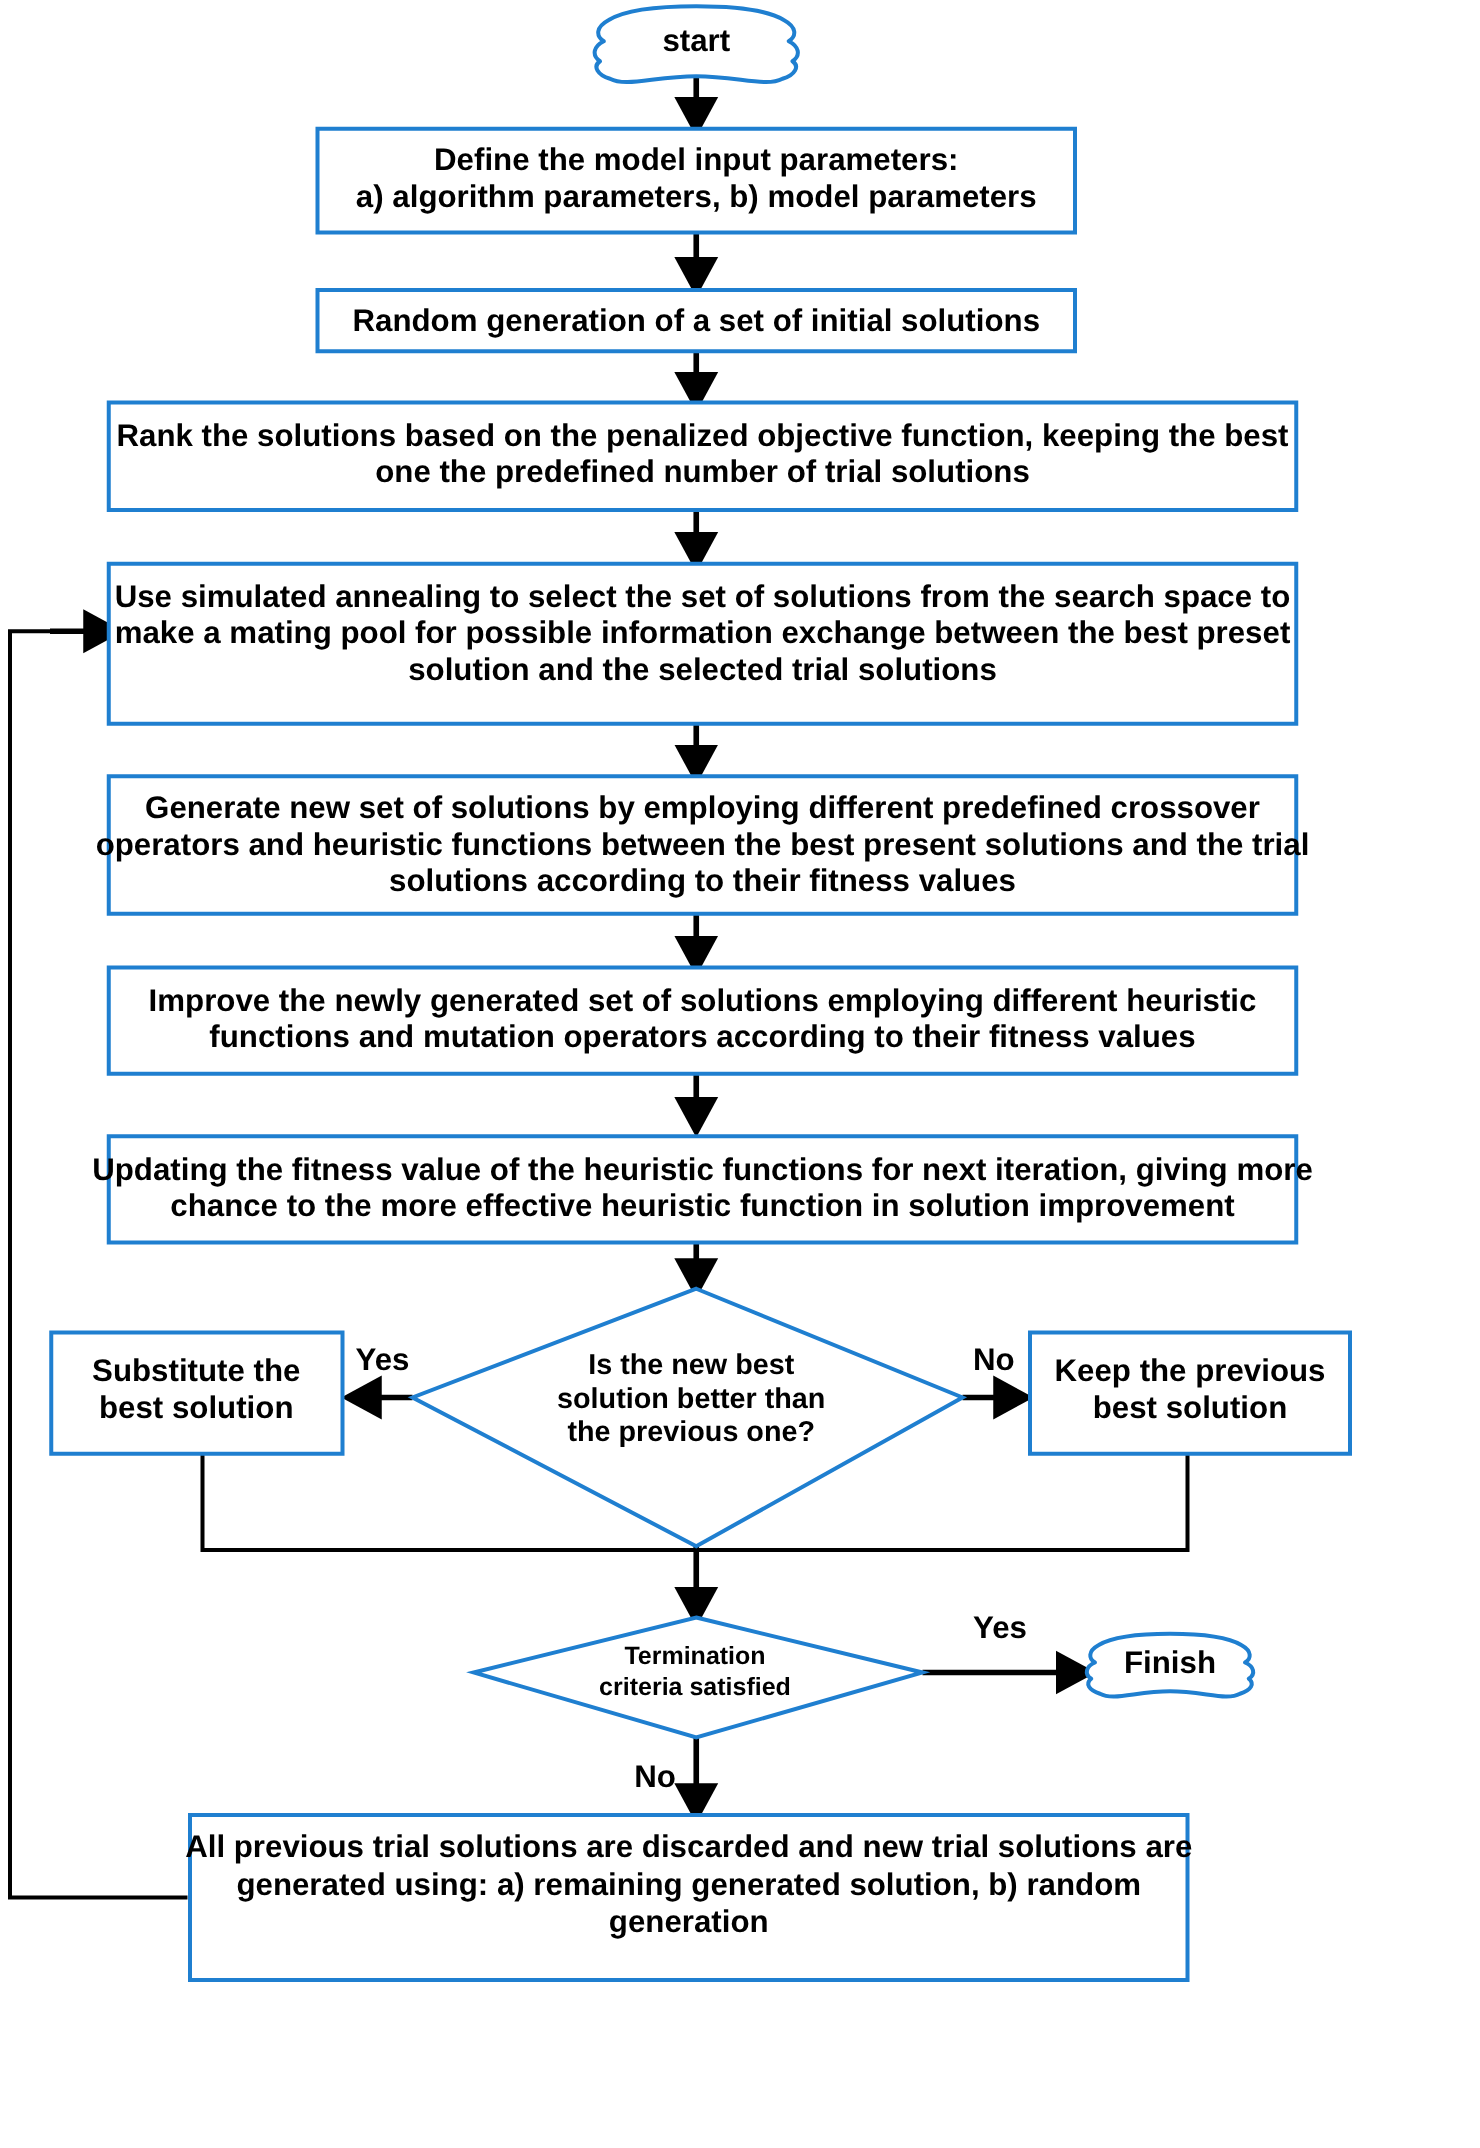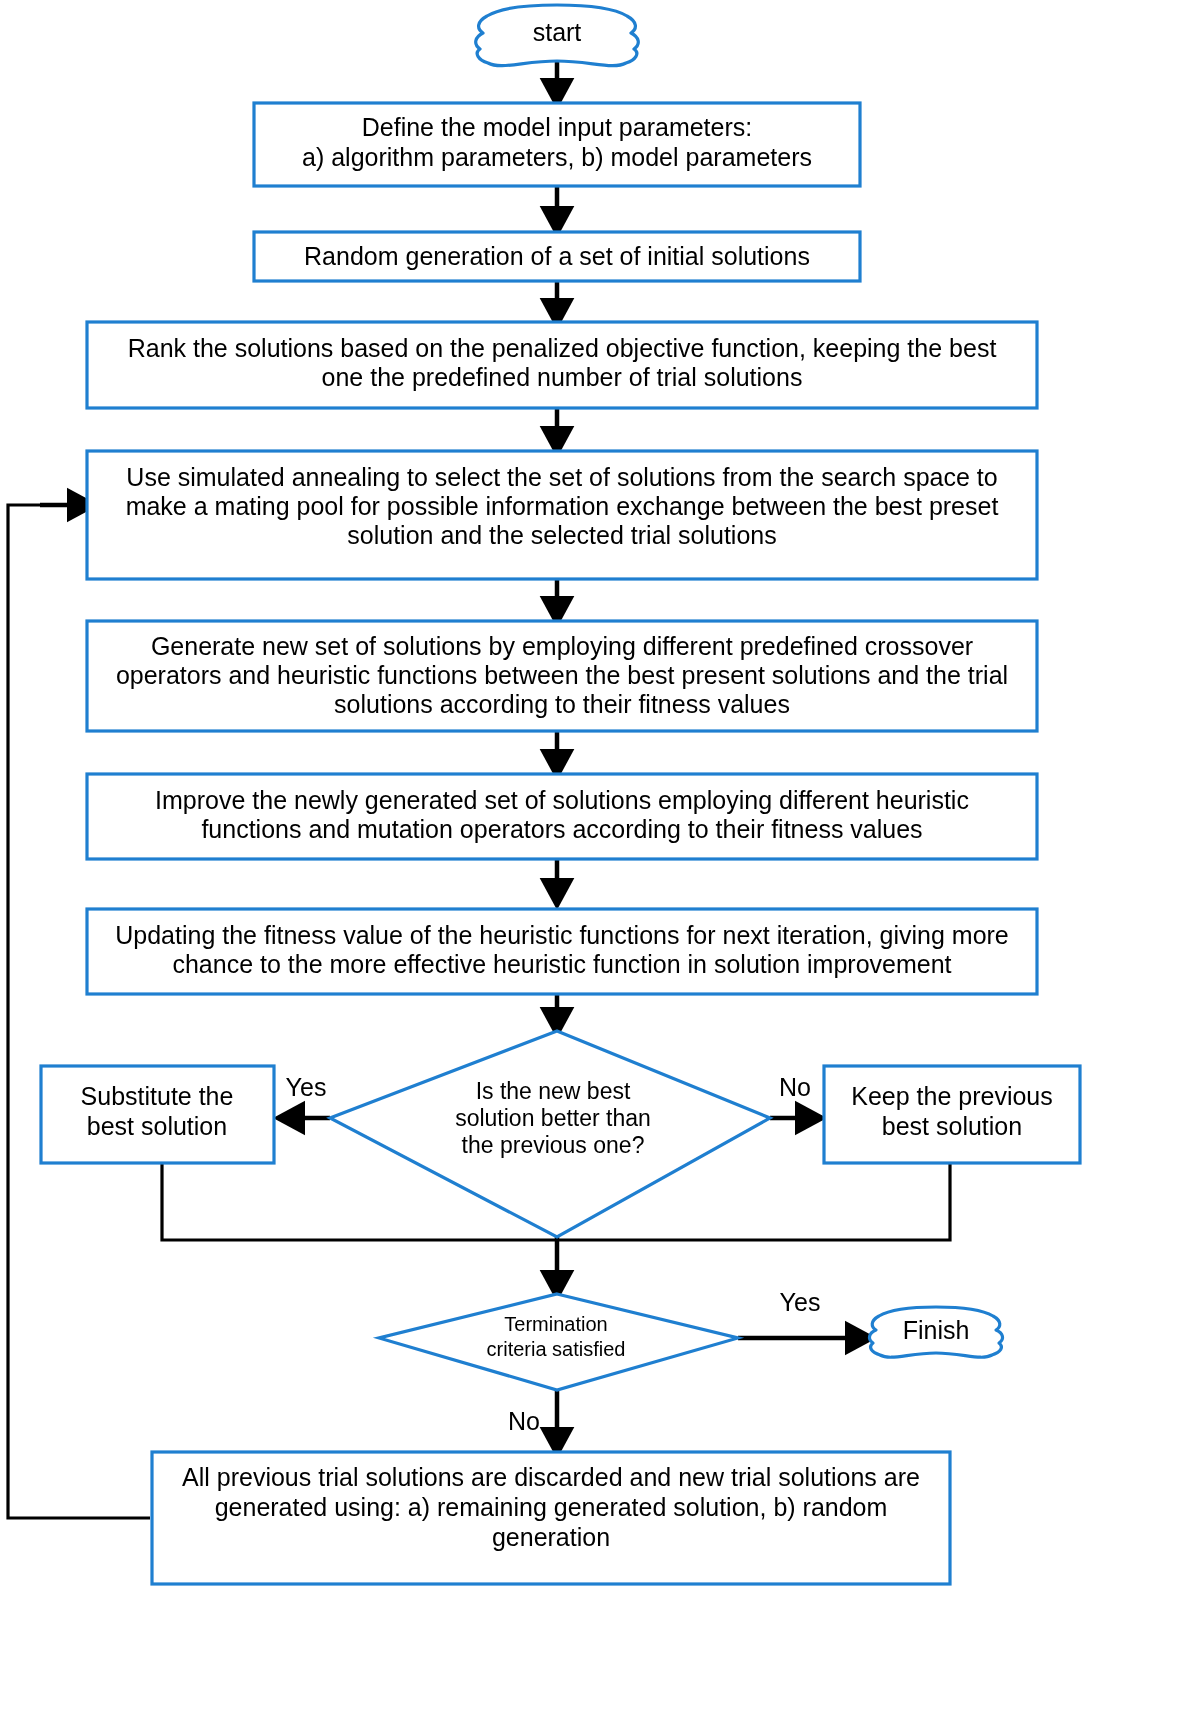--- a/index.html
+++ b/index.html
@@ -6,20 +6,21 @@
     margin: 0;
     padding: 0;
     background: #ffffff;
   }
   #flow-root {
     position: relative;
     width: 1184px;
     height: 1718px;
     background: #ffffff;
     font-family: "Liberation Sans", sans-serif;
+    font-weight: bold;
   }
   svg#flow-svg {
     position: absolute;
     top: 0;
     left: 0;
     width: 1184px;
     height: 1718px;
     display: block;
   }
   .node-text {

